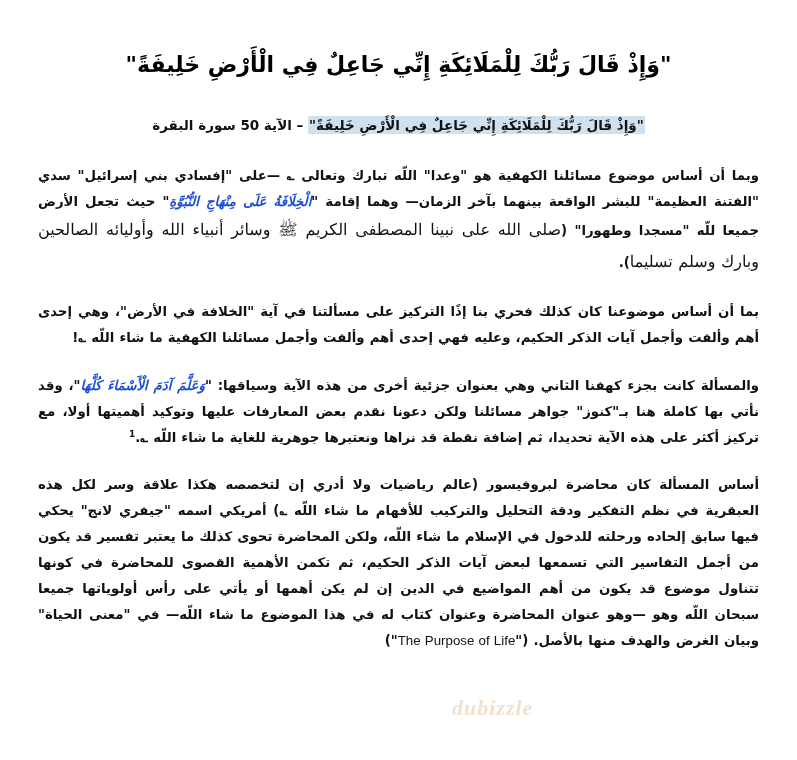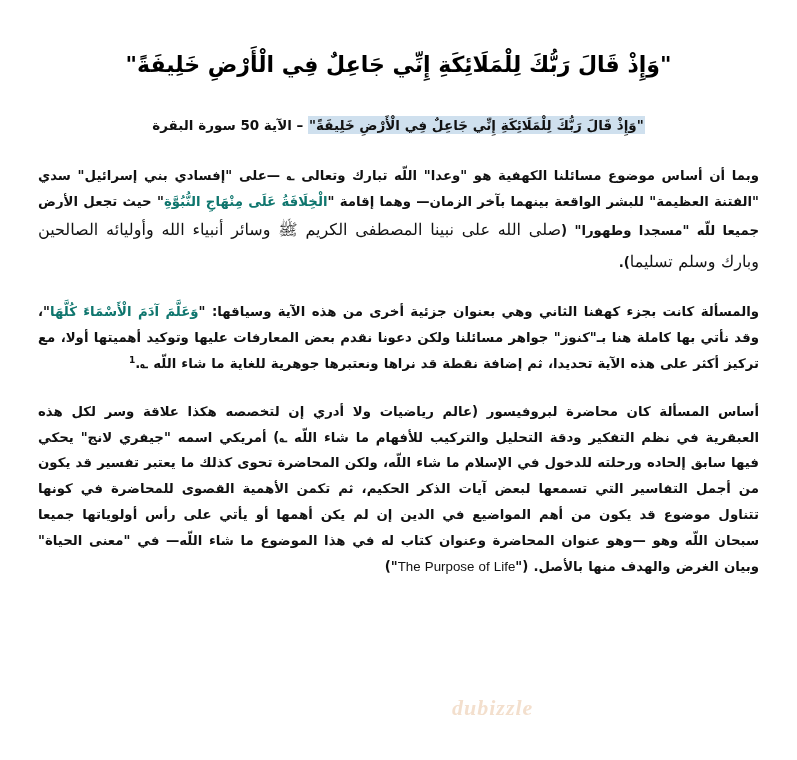--- a/index.html
+++ b/index.html
@@ -72,22 +72,23 @@
     color: #111111;
     word-spacing: 0.5px;
   }
 
   p.body.tight {
     margin-bottom: 20px;
   }
 
   
   .teal {
-    color: #0f766e;
+    color: #1d4ed8;
     font-weight: 700;
+    font-style: italic;
   }
 
   
   .calligraphy {
     font-family: "DejaVu Serif", "Liberation Serif", serif;
     font-size: 16px;
     font-weight: 400;
     letter-spacing: 0;
   }
 
@@ -131,20 +132,23 @@
     <h1 class="ayah-heading">"وَإِذْ قَالَ رَبُّكَ لِلْمَلَائِكَةِ إِنِّي جَاعِلٌ فِي الْأَرْضِ خَلِيفَةً"</h1>
 
     <div class="citation-line">
       <span class="citation-ayah">"وَإِذْ قَالَ رَبُّكَ لِلْمَلَائِكَةِ إِنِّي جَاعِلٌ فِي الْأَرْضِ خَلِيفَةً"</span><span> – </span><span class="citation-ref">الآية 50 سورة البقرة</span>
     </div>
 
     <p class="body">
       <span>وبما أن أساس موضوع مسائلنا الكهفية هو "وعدا" اللّه تبارك وتعالى ؎ —على "إفسادي بني إسرائيل" سدي "الفتنة العظيمة" للبشر الواقعة بينهما بآخر الزمان— وهما إقامة "</span><span class="teal">الْخِلَافَةُ عَلَى مِنْهَاجِ النُّبُوَّةِ</span><span>" حيث تجعل الأرض جميعا للّه "مسجدا وطهورا" (</span><span class="calligraphy">صلى الله على نبينا المصطفى الكريم ﷺ وسائر أنبياء الله وأوليائه الصالحين وبارك وسلم تسليما</span><span>).</span>
     </p>
 
+    <p class="body">
+      <span>بما أن أساس موضوعنا كان كذلك فحري بنا إذًا التركيز على مسألتنا في آية "الخلافة في الأرض"، وهي إحدى أهم وألفت وأجمل آيات الذكر الحكيم، وعليه فهي إحدى أهم وألفت وأجمل مسائلنا الكهفية ما شاء اللّه ؎!</span>
+    </p>
 
     <p class="body">
       <span>والمسألة كانت بجزء كهفنا الثاني وهي بعنوان جزئية أخرى من هذه الآية وسياقها: "</span><span class="teal">وَعَلَّمَ آدَمَ الْأَسْمَاءَ كُلَّهَا</span><span>"، وقد نأتي بها كاملة هنا بـ"كنوز" جواهر مسائلنا ولكن دعونا نقدم بعض المعارفات عليها وتوكيد أهميتها أولا، مع تركيز أكثر على هذه الآية تحديدا، ثم إضافة نقطة قد نراها ونعتبرها جوهرية للغاية ما شاء اللّه ؎.</span><span class="footnote-marker">1</span>
     </p>
 
     <p class="body tight">
       <span>أساس المسألة كان محاضرة لبروفيسور (عالم رياضيات ولا أدري إن لتخصصه هكذا علاقة وسر لكل هذه العبقرية في نظم التفكير ودقة التحليل والتركيب للأفهام ما شاء اللّه ؎) أمريكي اسمه "جيفري لانج" يحكي فيها سابق إلحاده ورحلته للدخول في الإسلام ما شاء اللّه، ولكن المحاضرة تحوى كذلك ما يعتبر تفسير قد يكون من أجمل التفاسير التي تسمعها لبعض آيات الذكر الحكيم، ثم تكمن الأهمية القصوى للمحاضرة في كونها تتناول موضوع قد يكون من أهم المواضيع في الدين إن لم يكن أهمها أو يأتي على رأس أولوياتها جميعا سبحان اللّه وهو —وهو عنوان المحاضرة وعنوان كتاب له في هذا الموضوع ما شاء اللّه— في "معنى الحياة" وبيان الغرض والهدف منها بالأصل. ("</span><span class="latin">The Purpose of Life</span><span>")</span>
     </p>
 
   </div>

